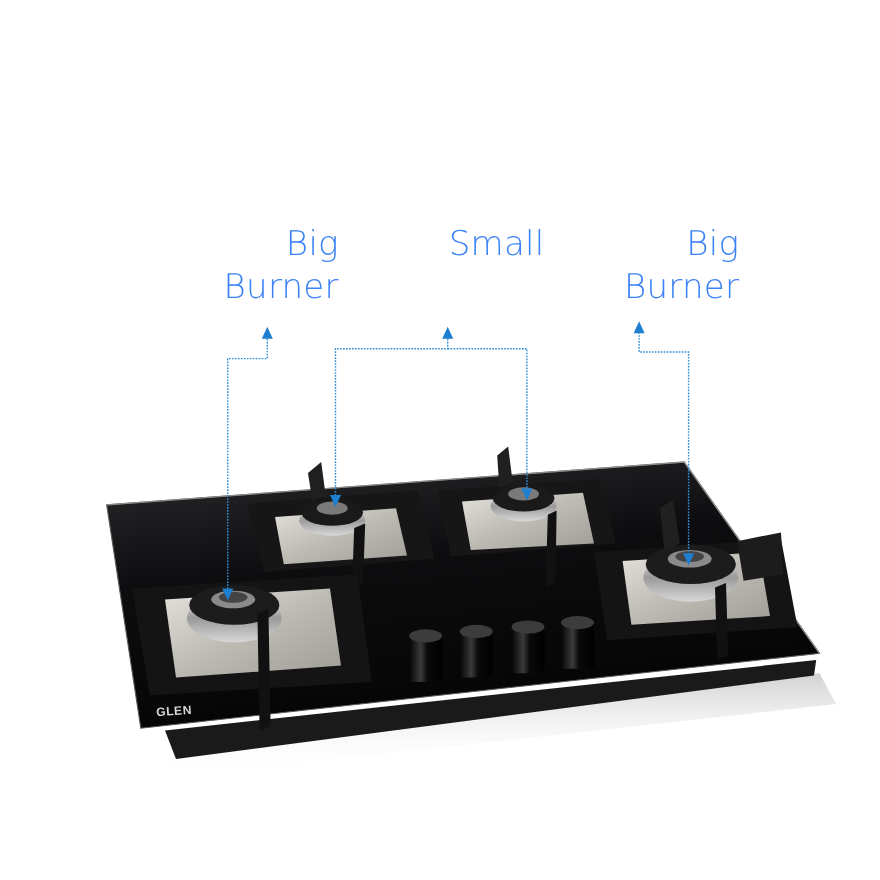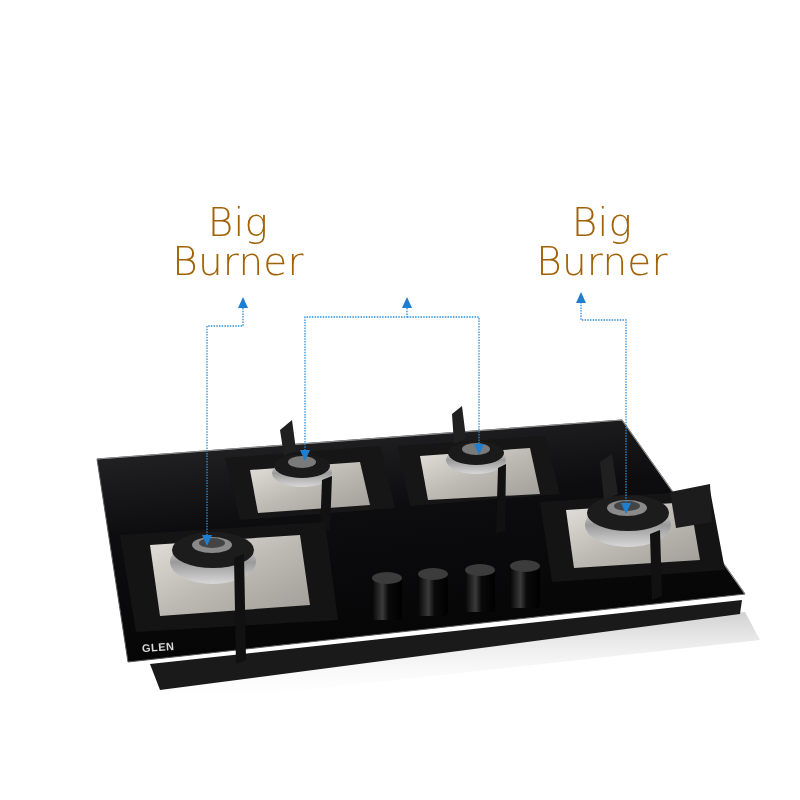--- a/index.html
+++ b/index.html
@@ -1,17 +1,17 @@
 <!DOCTYPE html>
 <html><head>
 <meta charset="utf-8">
 <style>
   html, body { margin:0; padding:0; background:#ffffff; }
   body { width:800px; height:800px; position:relative; overflow:hidden; font-family:"DejaVu Sans","Liberation Sans",sans-serif; }
-  .label { position:absolute; text-align:center; color:#a16207; font-size:39px; line-height:39px; font-weight:300; letter-spacing:0.2px; }
+  .label { position:absolute; text-align:right; color:#3b82f6; font-size:31px; line-height:39px; font-weight:300; letter-spacing:0.2px; }
   .label span { display:block; }
   #lbl-left { left:168px; top:203px; width:140px; }
   #lbl-mid { left:335px; top:203px; width:160px; }
   #lbl-right { left:532px; top:203px; width:140px; }
   svg#scene { position:absolute; left:0; top:0; }
   .brand { position:absolute; left:142px; top:641px; color:#d8d8d8; font-size:11px; font-weight:bold; letter-spacing:0.5px; transform:rotate(-4deg); font-family:"Liberation Sans",sans-serif; }
 </style>
 </head>
 <body>
 
@@ -130,19 +130,20 @@
     <polygon points="479,455 474,444 484,444"></polygon>
     <polygon points="626,514 621,503 631,503"></polygon>
   </g>
 </svg>
 
 <div class="label" id="lbl-left">
   <span>Big</span>
   <span>Burner</span>
 </div>
 <div class="label" id="lbl-mid">
+  <span>Small</span>
 </div>
 <div class="label" id="lbl-right">
   <span>Big</span>
   <span>Burner</span>
 </div>
 
 <div class="brand">GLEN</div>
 
 </body></html>

